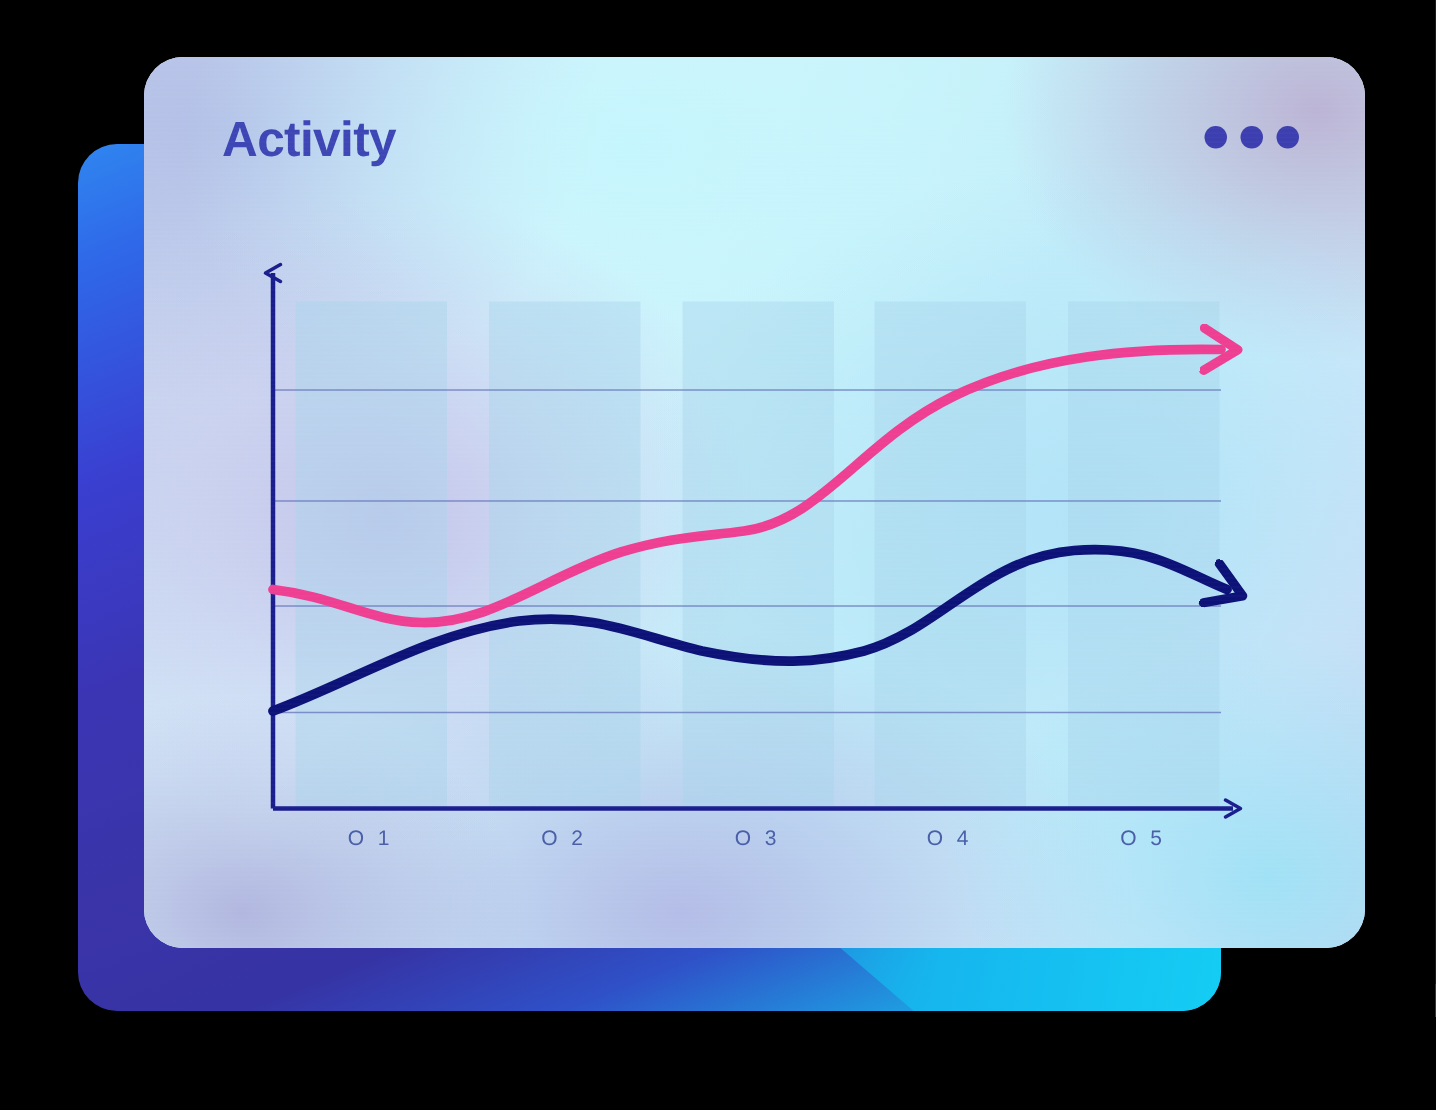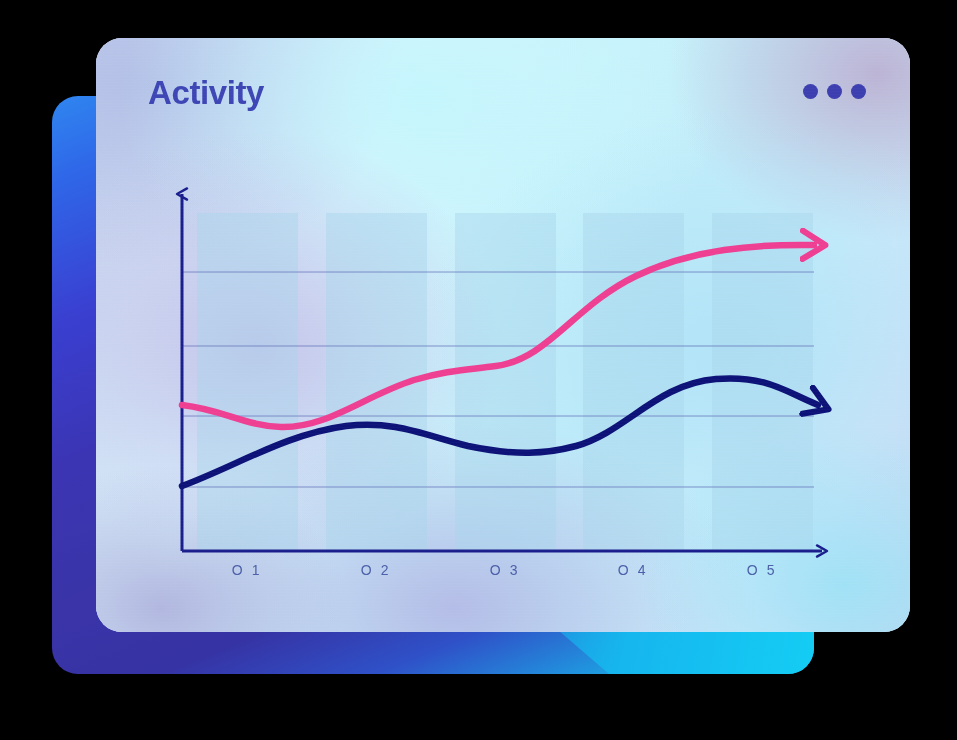--- a/index.html
+++ b/index.html
@@ -139,21 +139,21 @@
     width: 15px;
     height: 15px;
     border-radius: 50%;
     background: #3d3fb0;
   }
 
   
   .chart-wrap {
     position: absolute;
     left: 0;
-    top: 16px;
+    top: 4px;
     width: 814px;
     height: 594px;
     text-align: center;
   }
   .chart-svg { display: block; }
 
   .xlabel {
     font-family: "Liberation Sans", sans-serif;
     font-size: 14px;
     letter-spacing: 2.6px;

